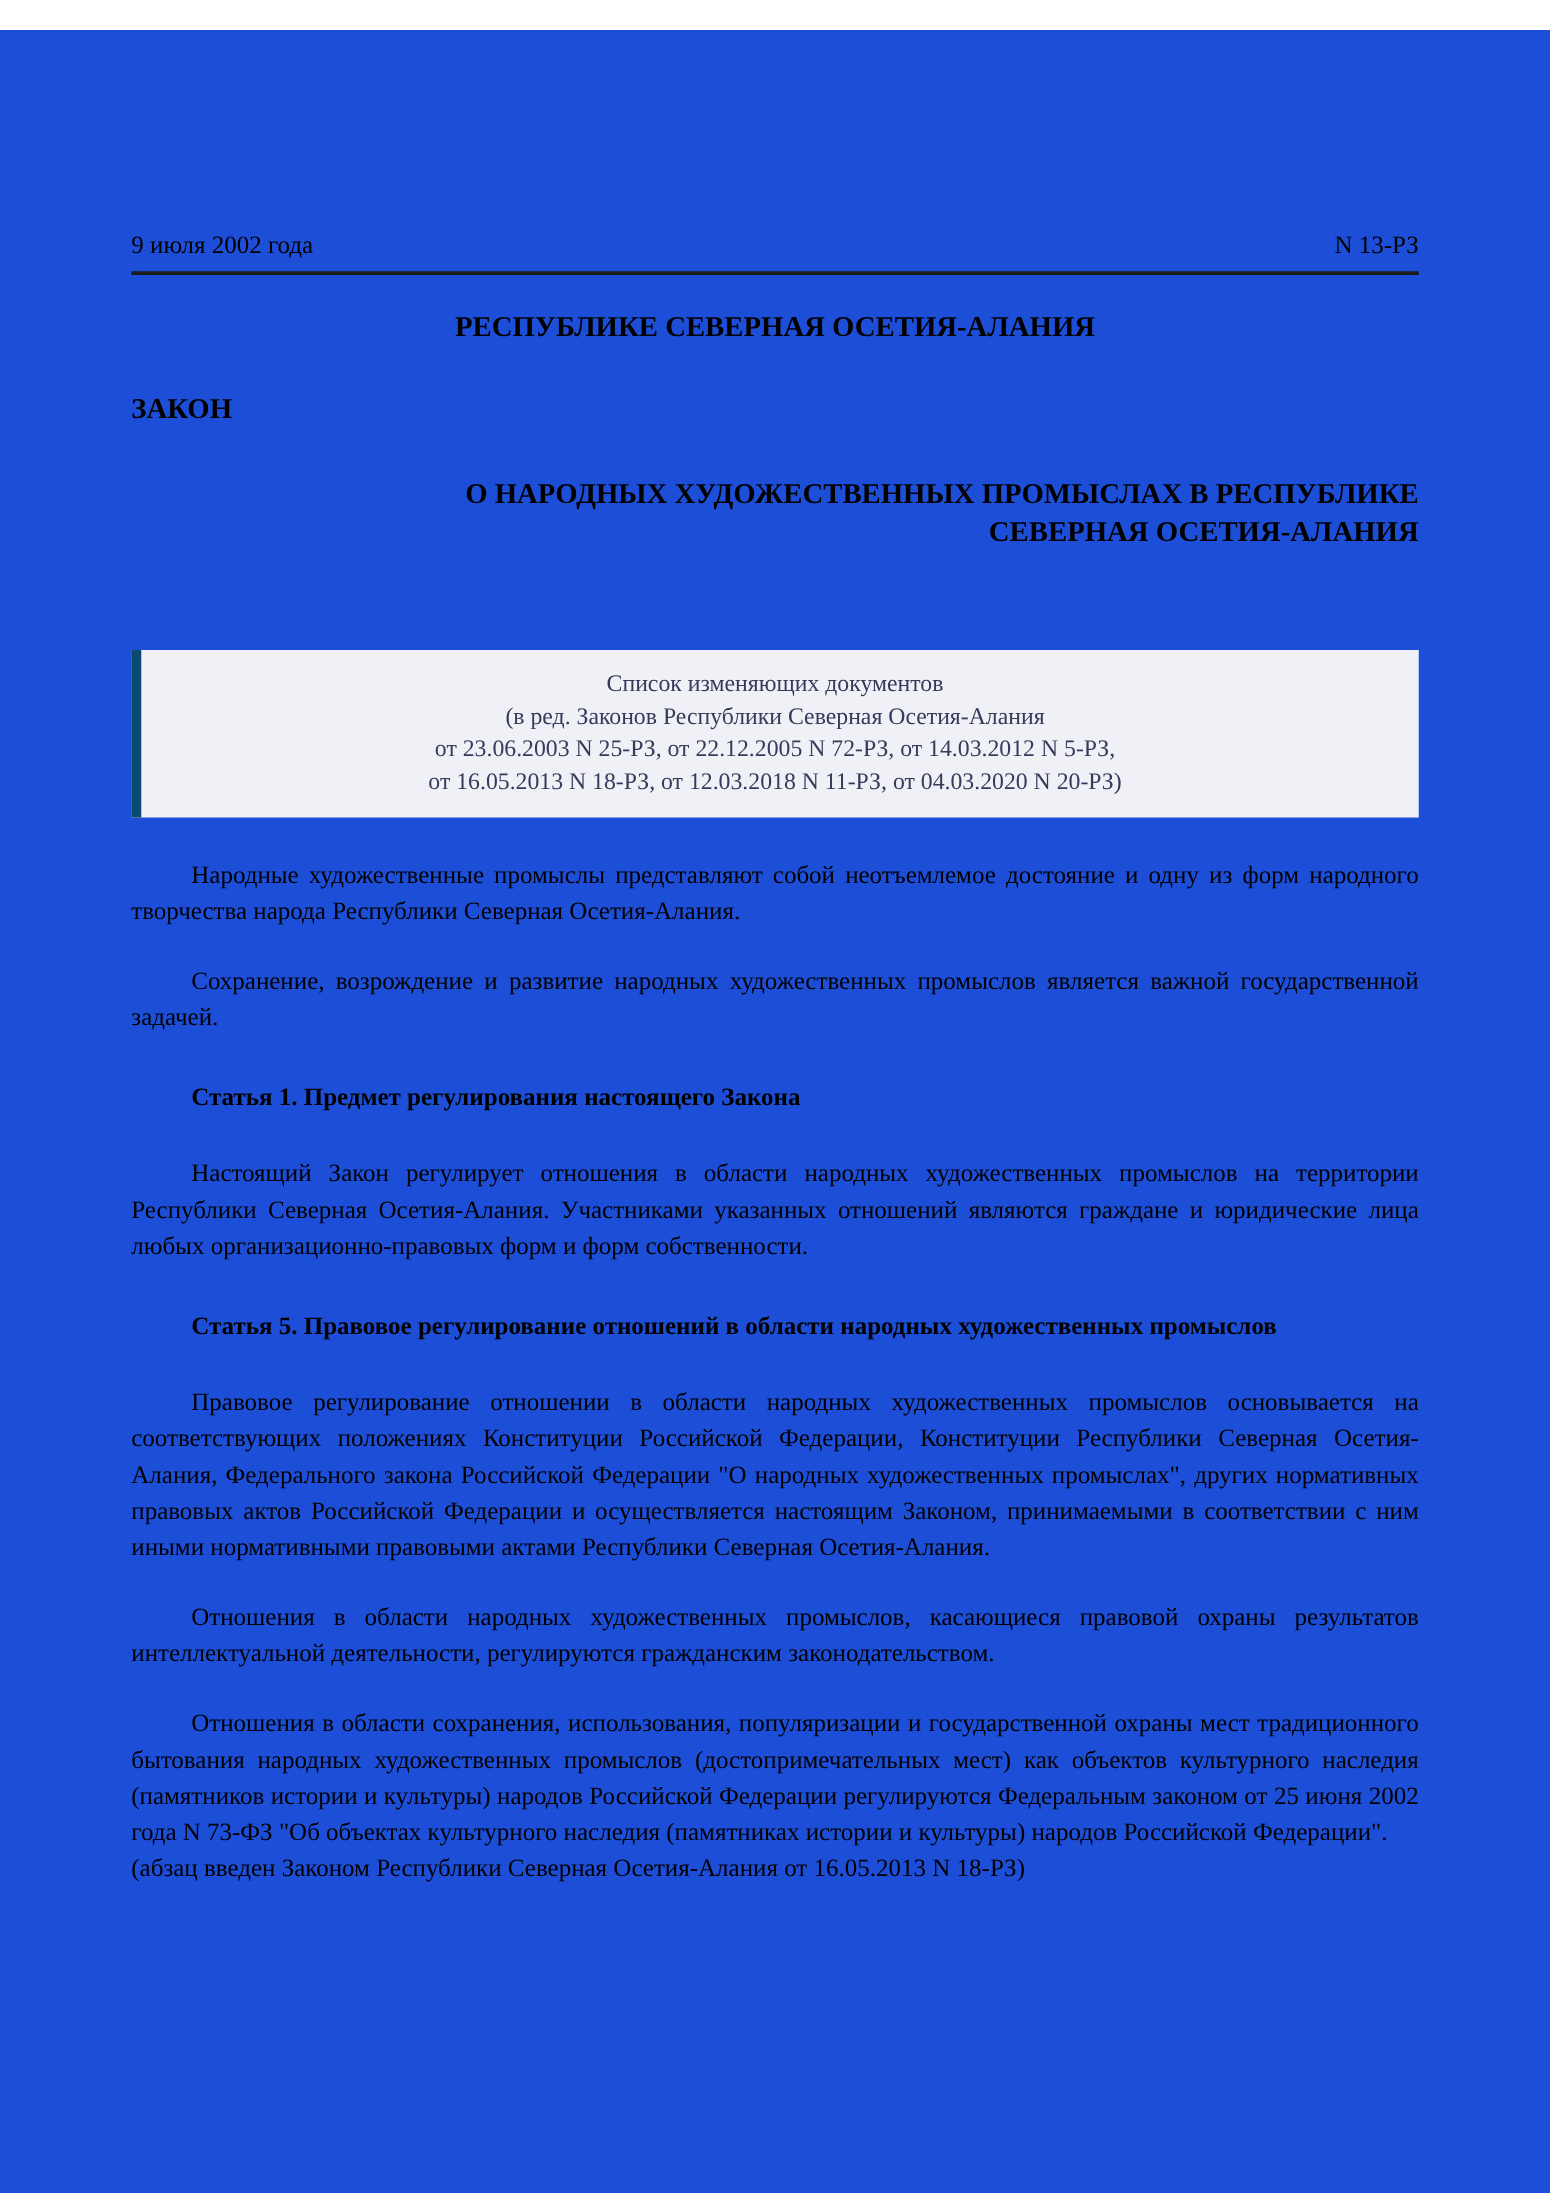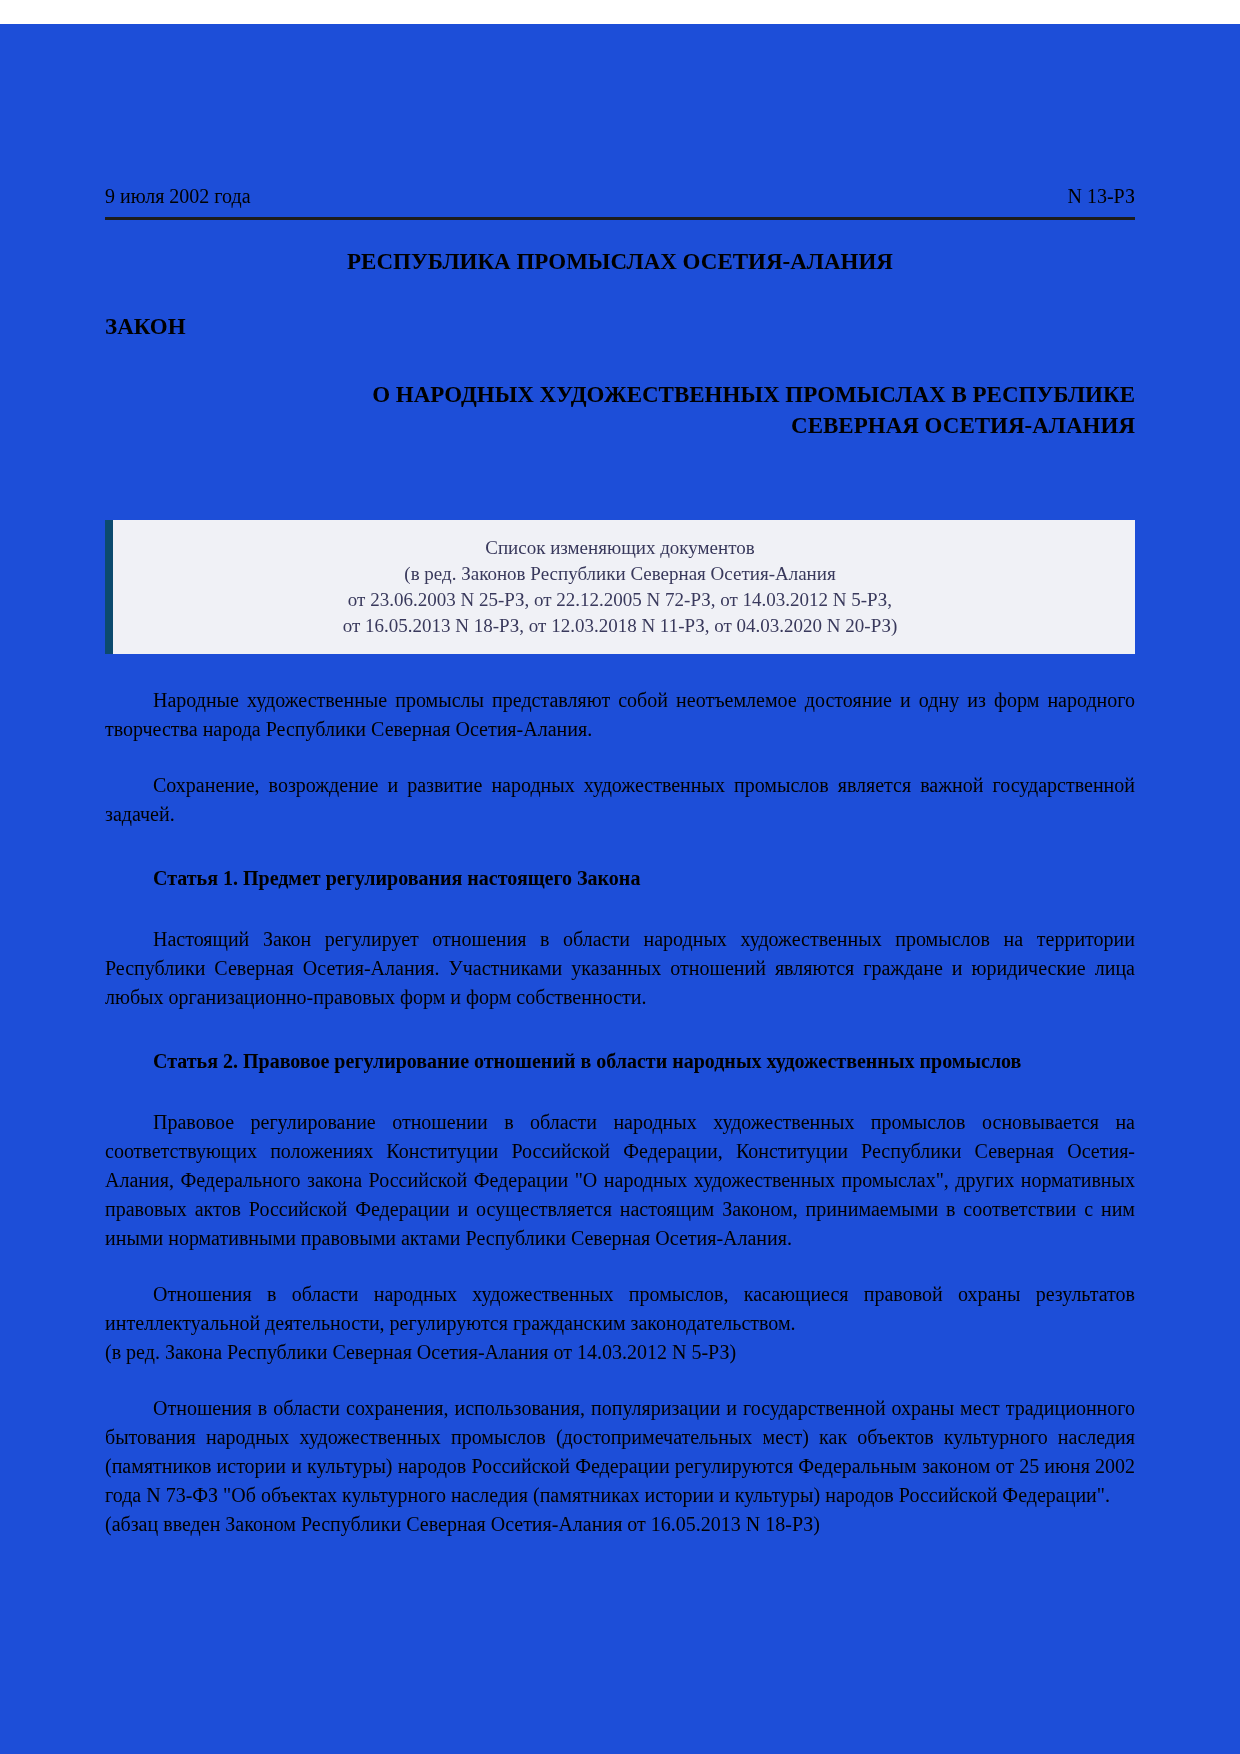--- a/index.html
+++ b/index.html
@@ -92,21 +92,21 @@
 
 <div class="sheet">
 
   <div class="doc-header">
     <span>9 июля 2002 года</span>
     <span>N 13-РЗ</span>
   </div>
 
   <div class="doc-divider"></div>
 
-  <div class="title-republic">РЕСПУБЛИКА ПРОМЫСЛАХ ОСЕТИЯ-АЛАНИЯ</div>
+  <div class="title-republic">РЕСПУБЛИКЕ СЕВЕРНАЯ ОСЕТИЯ-АЛАНИЯ</div>
 
   <div class="title-law">ЗАКОН</div>
 
   <div class="title-subject">
     <span class="line">О НАРОДНЫХ ХУДОЖЕСТВЕННЫХ ПРОМЫСЛАХ В РЕСПУБЛИКЕ</span>
     <span class="line">СЕВЕРНАЯ ОСЕТИЯ-АЛАНИЯ</span>
   </div>
 
   <div class="amendments-box">
     <span class="line">Список изменяющих документов</span>
@@ -118,27 +118,26 @@
   <div class="body-text">
 
     <p class="para">Народные художественные промыслы представляют собой неотъемлемое достояние и одну из форм народного творчества народа Республики Северная Осетия-Алания.</p>
 
     <p class="para">Сохранение, возрождение и развитие народных художественных промыслов является важной государственной задачей.</p>
 
     <p class="article-heading">Статья 1. Предмет регулирования настоящего Закона</p>
 
     <p class="para">Настоящий Закон регулирует отношения в области народных художественных промыслов на территории Республики Северная Осетия-Алания. Участниками указанных отношений являются граждане и юридические лица любых организационно-правовых форм и форм собственности.</p>
 
-    <p class="article-heading">Статья 2. Правовое регулирование отношений в области народных художественных промыслов</p>
+    <p class="article-heading">Статья 5. Правовое регулирование отношений в области народных художественных промыслов</p>
 
     <p class="para">Правовое регулирование отношении в области народных художественных промыслов основывается на соответствующих положениях Конституции Российской Федерации, Конституции Республики Северная Осетия-Алания, Федерального закона Российской Федерации "О народных художественных промыслах", других нормативных правовых актов Российской Федерации и осуществляется настоящим Законом, принимаемыми в соответствии с ним иными нормативными правовыми актами Республики Северная Осетия-Алания.</p>
 
     <p class="para">
       <span>Отношения в области народных художественных промыслов, касающиеся правовой охраны результатов интеллектуальной деятельности, регулируются гражданским законодательством.</span>
-      <span class="note">(в ред. Закона Республики Северная Осетия-Алания от 14.03.2012 N 5-РЗ)</span>
     </p>
 
     <p class="para">
       <span>Отношения в области сохранения, использования, популяризации и государственной охраны мест традиционного бытования народных художественных промыслов (достопримечательных мест) как объектов культурного наследия (памятников истории и культуры) народов Российской Федерации регулируются Федеральным законом от 25 июня 2002 года N 73-ФЗ "Об объектах культурного наследия (памятниках истории и культуры) народов Российской Федерации".</span>
       <span class="note">(абзац введен Законом Республики Северная Осетия-Алания от 16.05.2013 N 18-РЗ)</span>
     </p>
 
   </div>
 
 </div>

